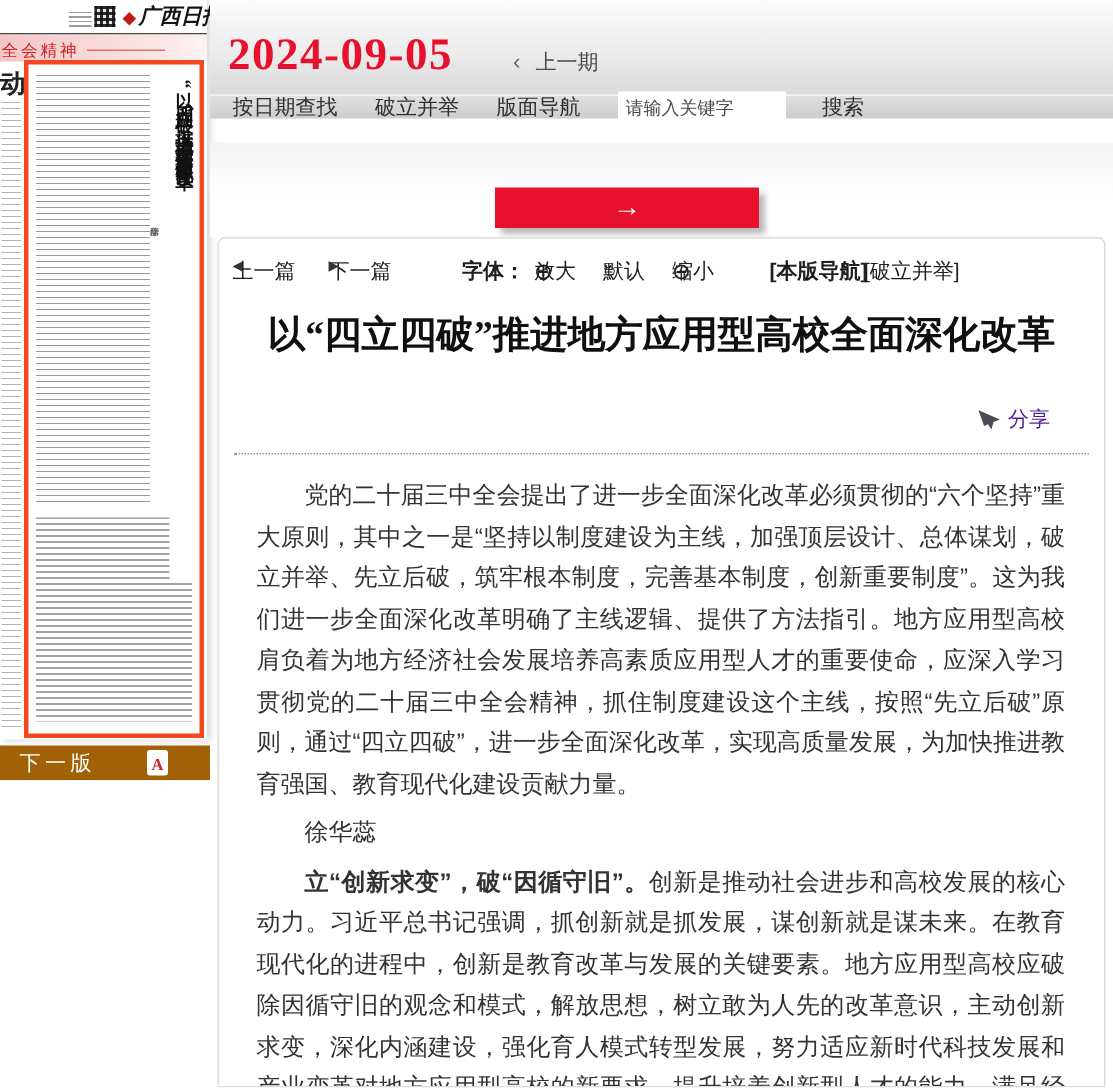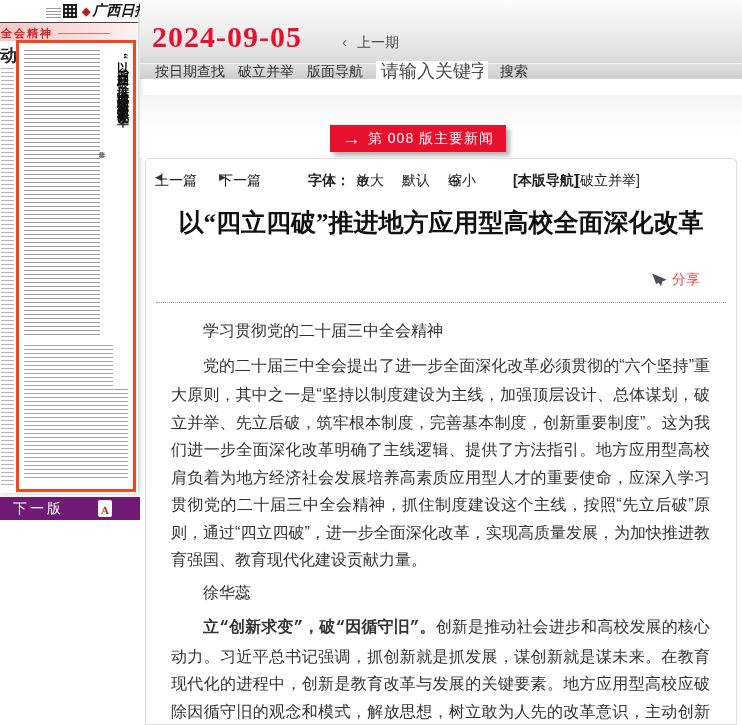--- a/index.html
+++ b/index.html
@@ -18,57 +18,57 @@
     background-color:#e8e8e8;
     background-image: repeating-linear-gradient(0deg,rgba(20,20,20,.9) 0 2px, transparent 2px 4px),
                       repeating-linear-gradient(90deg,rgba(20,20,20,.9) 0 2px, transparent 2px 4px); }
   .masthead-title { position:absolute; left:82px; top:2px; white-space:nowrap;
     font-family:"Liberation Serif", serif; font-style:italic; font-weight:bold;
     font-size:14px; color:#151515; }
   .masthead-diamond { color:#c21a1a; font-size:11px; margin-right:2px; font-style:normal; }
   .masthead-rule { position:absolute; left:0; top:22px; width:138px; border-top:1px solid #444; }
   .pink-band { position:absolute; left:0; top:23px; width:138px; height:18px;
     background: linear-gradient(90deg,#f3c6c6,#fbe7e7 80%,#fdf3f3); }
-  .band-text { position:absolute; left:1px; top:26px; font-size:11px; font-weight:bold;
+  .band-text { position:absolute; left:1px; top:26px; font-size:11px; font-weight:normal;
     color:#c22; letter-spacing:2px; font-family:"Liberation Serif", serif; }
   .band-dash { position:absolute; left:58px; top:33px; width:52px; border-top:1px solid #d76; }
   .headline-frag { position:absolute; left:0; top:44px; font-size:17px; font-weight:bold;
     color:#222; font-family:"Liberation Serif", serif; }
   .fake-col-left { position:absolute; left:1px; top:68px; width:13px; height:418px;
     background: repeating-linear-gradient(180deg, rgba(90,90,90,.45) 0 1px, transparent 1px 4px); }
   .red-box { position:absolute; left:16px; top:40px; width:120px; height:452px;
     border:3px solid #f4471f; background:#fff; cursor:pointer; }
   .box-fake-a { position:absolute; left:5px; top:7px; width:76px; height:288px;
     background: repeating-linear-gradient(180deg, rgba(70,70,70,.55) 0 1px, transparent 1px 4px); }
   .box-fake-b { position:absolute; left:5px; top:302px; right:5px; height:136px;
     background: repeating-linear-gradient(180deg, rgba(70,70,70,.5) 0 1px, transparent 1px 4px); }
   .vert-title { position:absolute; right:4px; top:8px; height:336px;
     writing-mode: vertical-rl; font-family:"Liberation Serif", serif; font-weight:bold;
     font-size:12px; line-height:1.15; letter-spacing:2px; color:#111; background:#fff; padding-left:2px; }
   .vert-author { position:absolute; right:27px; top:104px; writing-mode:vertical-rl;
     font-size:6px; color:#555; background:#fff; }
   .next-bar { position:absolute; left:0; top:497px; width:140px; height:23px;
-    background:#701a75; cursor:pointer; }
+    background:#a16207; cursor:pointer; }
   .next-label { position:absolute; left:13px; top:3px; color:#fff; font-size:14px; letter-spacing:3px; }
   .pdf-icon { position:absolute; left:98px; top:3px; width:14px; height:17px;
     background:#fff; border-radius:2px; text-align:center; cursor:pointer; }
   .pdf-glyph { font-family:"Liberation Serif", serif; font-weight:bold; font-size:11px;
     color:#cf1f1f; line-height:17px; }
   
   .header-top { position:absolute; left:140px; top:0; width:602px; height:63px;
     background: linear-gradient(180deg,#fcfcfc 0%, #ececec 55%, #dadada 100%); }
   .issue-date { position:absolute; left:152px; top:20px; font-family:"Liberation Serif", serif;
     font-size:30px; font-weight:bold; color:#e8112d; letter-spacing:1px; }
   .prev-issue { position:absolute; left:342px; top:33px; font-size:14px; color:#4a4a4a; cursor:pointer; }
   .prev-issue .arrow { font-size:15px; margin-right:10px; color:#666; }
   .search-band { position:absolute; left:140px; top:63px; width:602px; height:16px;
     background: linear-gradient(180deg,#e0e0e0,#cdcdcd); border-top:1px solid #f2f2f2;
-    display:flex; align-items:center; padding-left:15px; }
+    display:flex; align-items:center; padding-left:15px;gap:12px; }
   .search-band .sb-link { font-size:14px; color:#2f2f2f; margin-right:13px; cursor:pointer; white-space:nowrap; }
-  .search-input { width:112px; height:22px; border:none; background:#fff; font-size:18px;
+  .search-input { width:112px; height:22px; border:none; background:#fff; font-size:12px;
     color:#15803d; padding:0 5px; font-family:"Liberation Sans", sans-serif; }
   .search-input::placeholder { color:#4a4a4a; opacity:1; }
   .search-btn { font-size:14px; color:#2f2f2f; margin-left:12px; background:none; border:none;
     cursor:pointer; font-family:"Liberation Sans", sans-serif; }
   .mid-strip { position:absolute; left:140px; top:95px; width:602px; height:63px;
     background: linear-gradient(180deg,#f4f4f4, #ffffff 60%); }
   
   .banner { position:absolute; left:330px; top:125px; width:176px; height:27px;
     background:#e8112d; color:#fff; display:flex; align-items:center; justify-content:center;
     gap:7px; box-shadow: 4px 4px 4px rgba(0,0,0,.28); cursor:pointer; }
@@ -88,27 +88,27 @@
   .tb-zoomout { left:302px; }
   .tb-boardnav { left:367px;font-weight:bold; }
   .tb-home { left:430px; }
   .tb-icon { font-size:15px; vertical-align:-1px; }
   .art-title { position:absolute; left:0; top:47px; width:100%; text-align:center;
     font-family:"Liberation Serif", serif; font-size:25px; font-weight:bold; color:#101010; }
   .art-author { position:absolute; left:0; top:90px; width:100%; text-align:center;
     font-size:14px; color:#222; }
   .art-source { position:absolute; left:0; top:114px; width:100%; text-align:center;
     font-family:"Liberation Serif", serif; font-size:15px; color:#1c1c1c; letter-spacing:1px; }
-  .share { position:absolute; right:36px; top:112px; font-size:14px; color:#ef4444;
+  .share { position:absolute; right:36px; top:112px; font-size:14px; color:#4c1d95;
     cursor:pointer; display:flex; align-items:center; gap:5px; background:#fff; padding-left:6px; }
   .dotted-rule { position:absolute; left:10px; right:10px; top:143px; border-top:1px dotted #9a9a9a; }
   .art-body { position:absolute; left:25px; right:26px; top:158px; bottom:0; overflow:hidden;
     font-size:16px; line-height:27.5px; color:#333; text-align:justify; }
   .art-body p { text-indent:2em; margin:0 0 5px 0; }
-  .art-body b { font-weight:bold;font-family:Liberation Mono, monospace; }
+  .art-body b { font-weight:bold; }
   .share-plane { transform: scaleX(-1); }
 </style>
 </head>
 <body>
 
 <div class="sidebar">
   <div class="thumb">
     <div class="qr-caption"></div>
     <div class="qr"></div>
     <div class="masthead-title"><span class="masthead-diamond">◆</span><span>广西日报</span></div>
@@ -139,21 +139,20 @@
   <span class="sb-link">按日期查找</span>
   <span class="sb-link">破立并举</span>
   <span class="sb-link">版面导航</span>
   <input class="search-input" type="text" placeholder="请输入关键字" style="">
   <button class="search-btn">搜索</button>
 </div>
 <div class="mid-strip"></div>
 
 <div class="banner">
   <span class="banner-arrow">→</span>
-  <span class="banner-label">第 008 版主要新闻</span>
 </div>
 
 <div class="content-box">
   <div class="toolbar">
     <span class="tb-prev">
         <span class="tb-tri">◀</span>
         <span>上一篇</span>
       </span>
     <span class="tb-next">
         <span>下一篇</span>
@@ -179,18 +178,17 @@
   <div class="art-title">以“四立四破”推进地方应用型高校全面深化改革</div>
   <div class="share">
     <svg class="share-plane" width="15" height="14" viewBox="0 0 24 22">
       <path d="M23.5 0.5 L0.5 10.5 L7.5 13.2 L9.6 21 L13.5 15.5 L17.5 17.5 Z" fill="#4d4d55"></path>
     </svg>
     <span>分享</span>
   </div>
   <div class="dotted-rule"></div>
 
   <div class="art-body">
-    <p><b></b><span>学习贯彻党的二十届三中全会精神</span></p>
     <p><b></b><span>党的二十届三中全会提出了进一步全面深化改革必须贯彻的“六个坚持”重大原则，其中之一是“坚持以制度建设为主线，加强顶层设计、总体谋划，破立并举、先立后破，筑牢根本制度，完善基本制度，创新重要制度”。这为我们进一步全面深化改革明确了主线逻辑、提供了方法指引。地方应用型高校肩负着为地方经济社会发展培养高素质应用型人才的重要使命，应深入学习贯彻党的二十届三中全会精神，抓住制度建设这个主线，按照“先立后破”原则，通过“四立四破”，进一步全面深化改革，实现高质量发展，为加快推进教育强国、教育现代化建设贡献力量。</span></p>
     <p><b></b><span>徐华蕊</span></p>
     <p><b>立“创新求变”，破“因循守旧”。</b><span>创新是推动社会进步和高校发展的核心动力。习近平总书记强调，抓创新就是抓发展，谋创新就是谋未来。在教育现代化的进程中，创新是教育改革与发展的关键要素。地方应用型高校应破除因循守旧的观念和模式，解放思想，树立敢为人先的改革意识，主动创新求变，深化内涵建设，强化育人模式转型发展，努力适应新时代科技发展和产业变革对地方应用型高校的新要求，提升培养创新型人才的能力，满足经济社会快速发展对高素质人才的迫切需求。应保持战略</span></p>
   </div>
 </div>
 
 </body></html>

